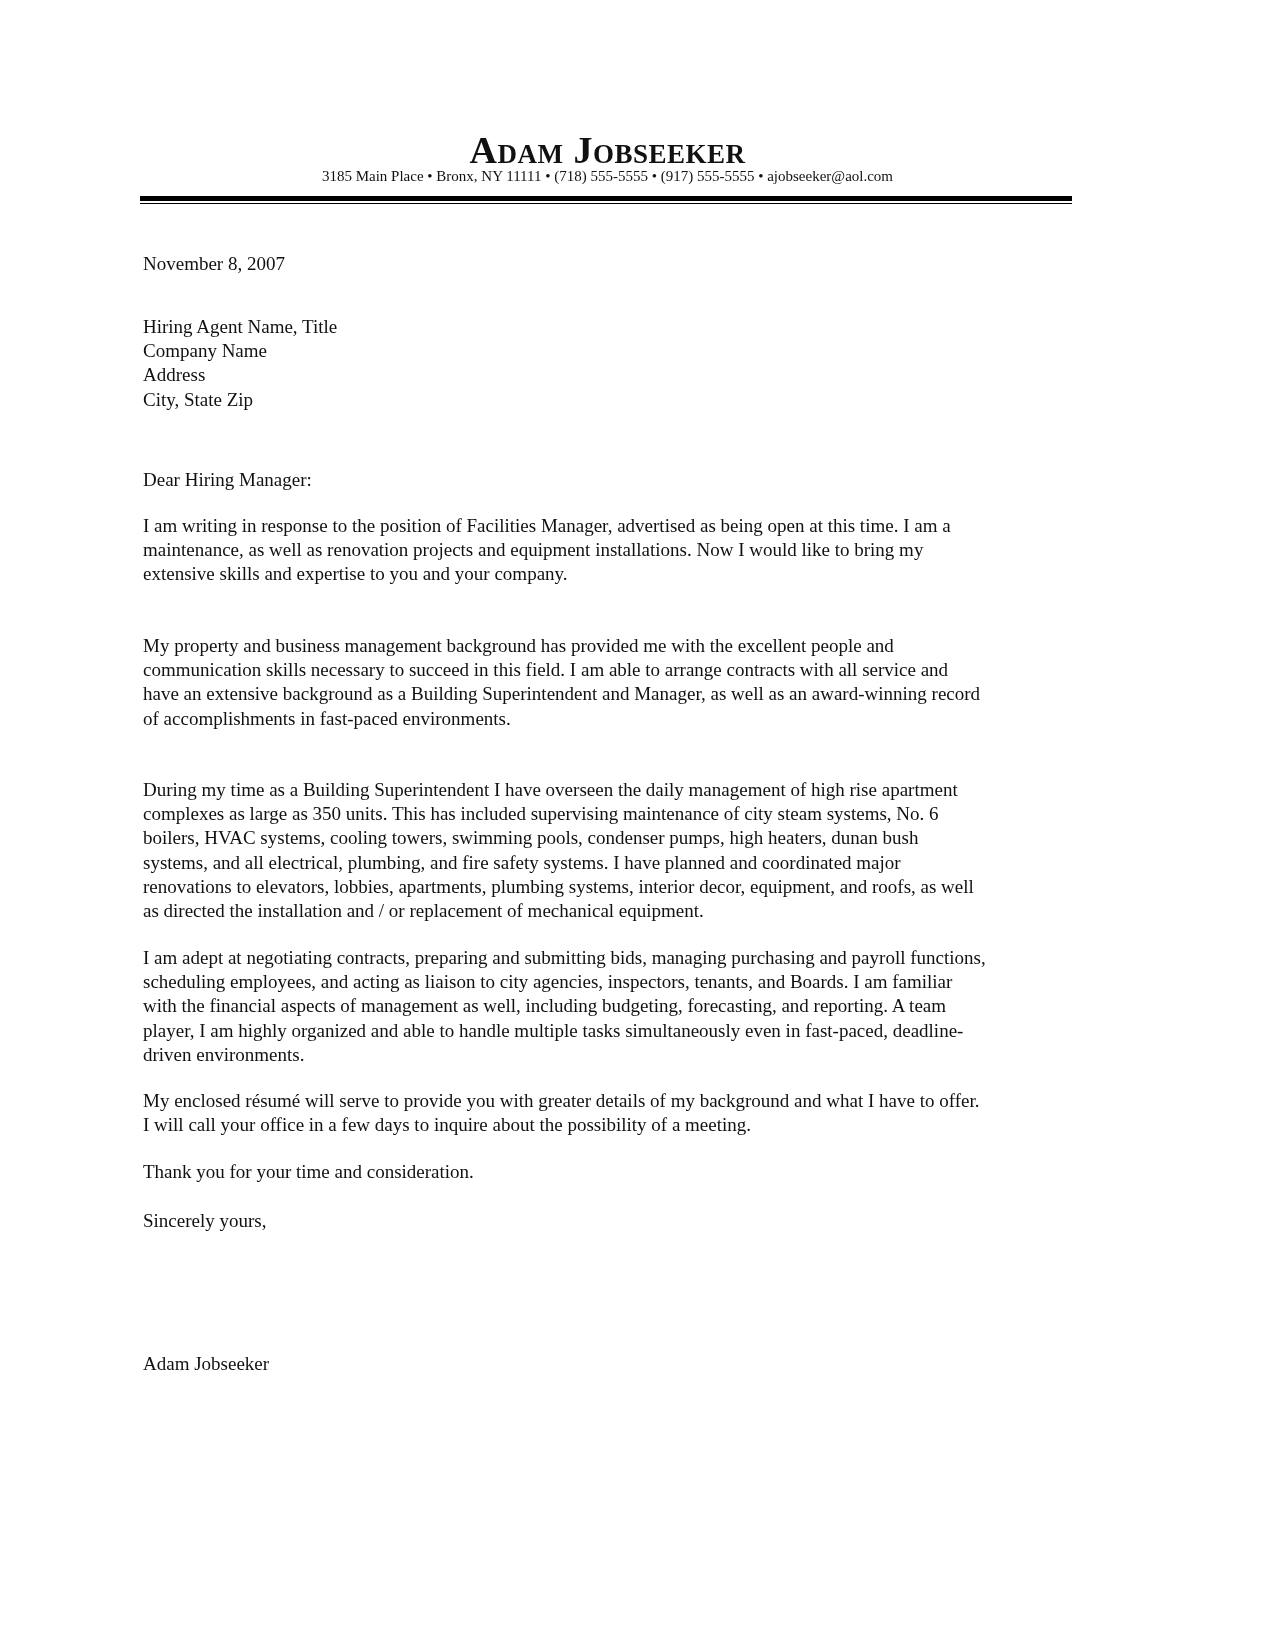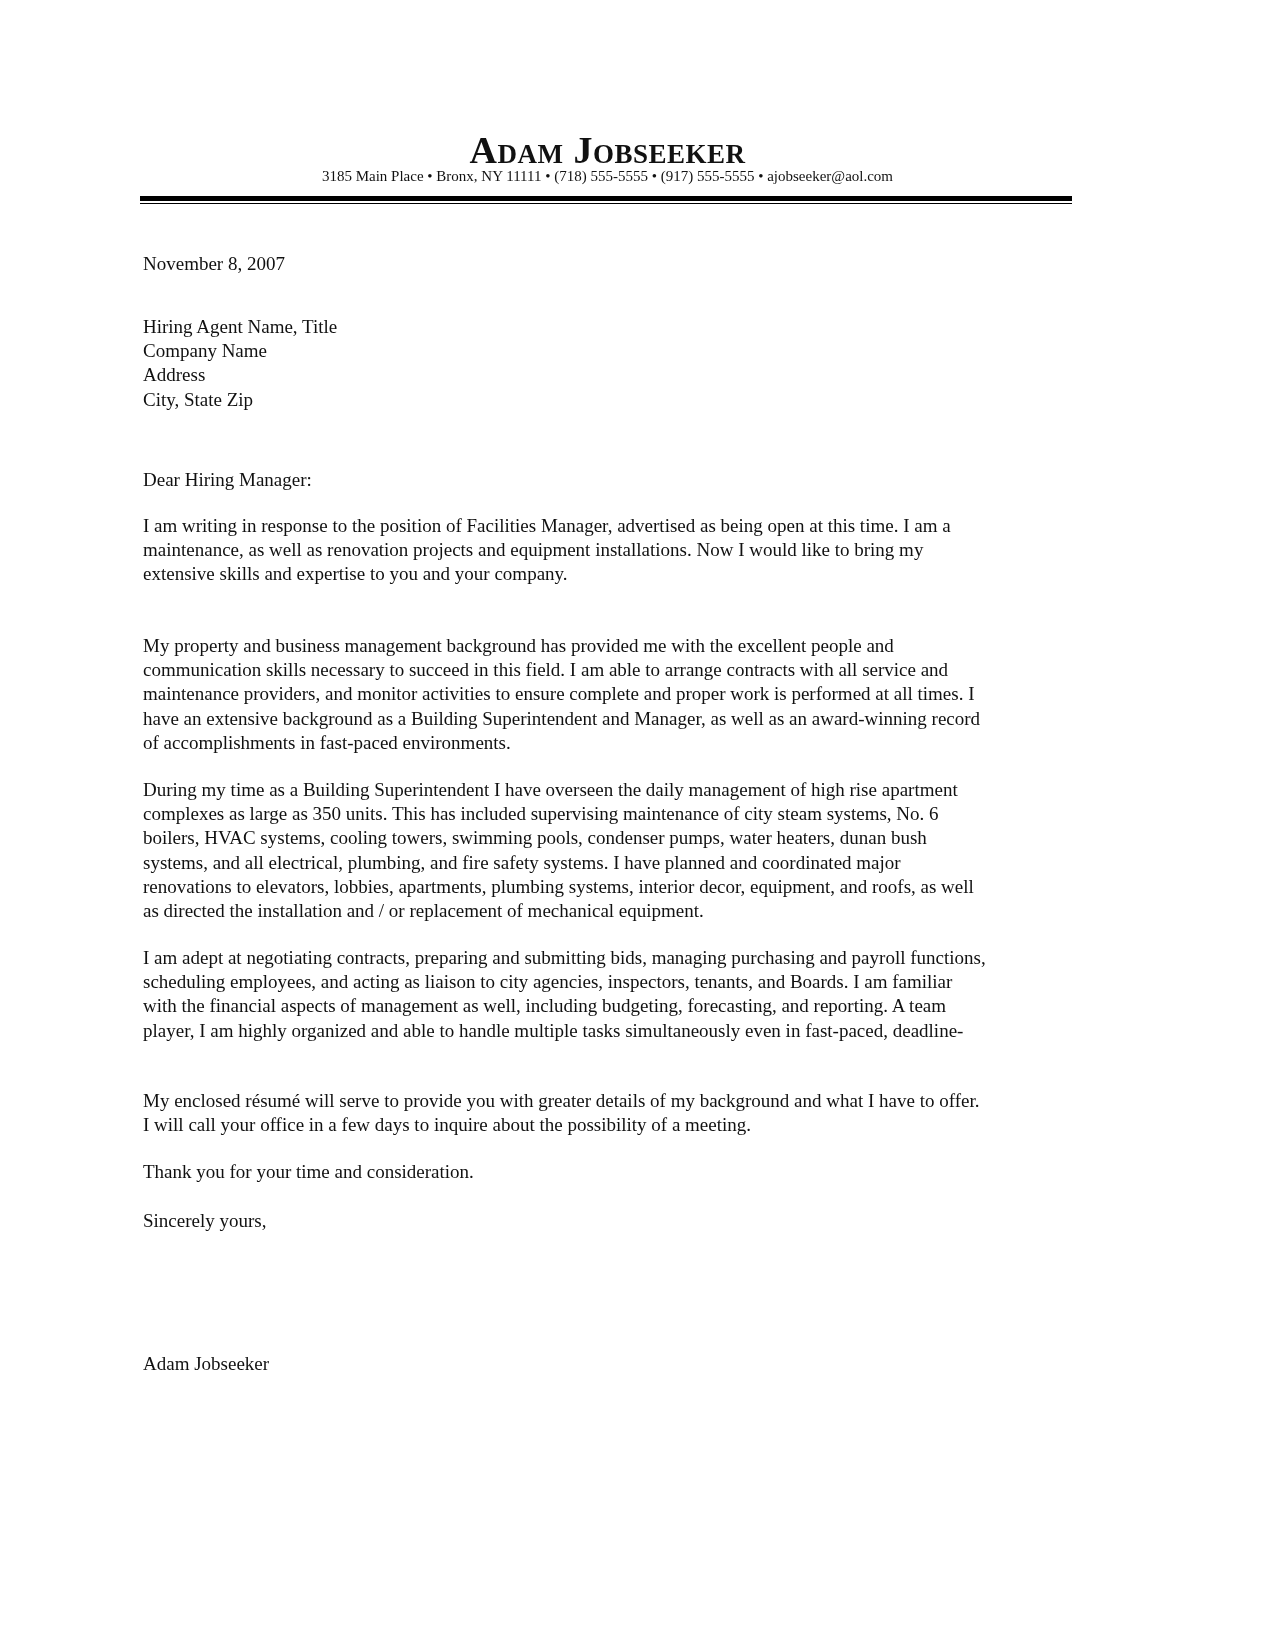--- a/index.html
+++ b/index.html
@@ -42,39 +42,39 @@
 
 <div class="block" style="top:514px;">
   <span class="line"><span>I am writing in response to the position of </span><b>Facilities Manager</b><span>, advertised as being open at this time.  I am a</span></span>
   <span class="line">maintenance, as well as renovation projects and equipment installations.  Now I would like to bring my</span>
   <span class="line">extensive skills and expertise to you and your company.</span>
 </div>
 
 <div class="block" style="top:634px;">
   <span class="line">My property and business management background has provided me with the excellent people and</span>
   <span class="line">communication skills necessary to succeed in this field.  I am able to arrange contracts with all service and</span>
-  <span class="line">maintenance providers, and monitor activities to ensure complete and proper work is performed at all times.  I</span>
   <span class="line">have an extensive background as a Building Superintendent and Manager, as well as an award-winning record</span>
   <span class="line">of accomplishments in fast-paced environments.</span>
 </div>
 
 <div class="block" style="top:778px;">
   <span class="line">During my time as a Building Superintendent I have overseen the daily management of high rise apartment</span>
   <span class="line">complexes as large as 350 units.  This has included supervising maintenance of city steam systems, No. 6</span>
-  <span class="line">boilers, HVAC systems, cooling towers, swimming pools, condenser pumps, water heaters, dunan bush</span>
+  <span class="line">boilers, HVAC systems, cooling towers, swimming pools, condenser pumps, high heaters, dunan bush</span>
   <span class="line">systems, and all electrical, plumbing, and fire safety systems.  I have planned and coordinated major</span>
   <span class="line">renovations to elevators, lobbies, apartments, plumbing systems, interior decor, equipment, and roofs, as well</span>
   <span class="line">as directed the installation and / or replacement of mechanical equipment.</span>
 </div>
 
 <div class="block" style="top:946px;">
   <span class="line">I am adept at negotiating contracts, preparing and submitting bids, managing purchasing and payroll functions,</span>
   <span class="line">scheduling employees, and acting as liaison to city agencies, inspectors, tenants, and Boards.  I am familiar</span>
   <span class="line">with the financial aspects of management as well, including budgeting, forecasting, and reporting.  A team</span>
   <span class="line">player, I am highly organized and able to handle multiple tasks simultaneously even in fast-paced, deadline-</span>
+  <span class="line">driven environments.</span>
 </div>
 
 <div class="block" style="top:1089px;">
   <span class="line">My enclosed résumé will serve to provide you with greater details of my background and what I have to offer.</span>
   <span class="line">I will call your office in a few days to inquire about the possibility of a meeting.</span>
 </div>
 
 <div class="block" style="top:1160px;">
   <span class="line">Thank you for your time and consideration.</span>
 </div>

